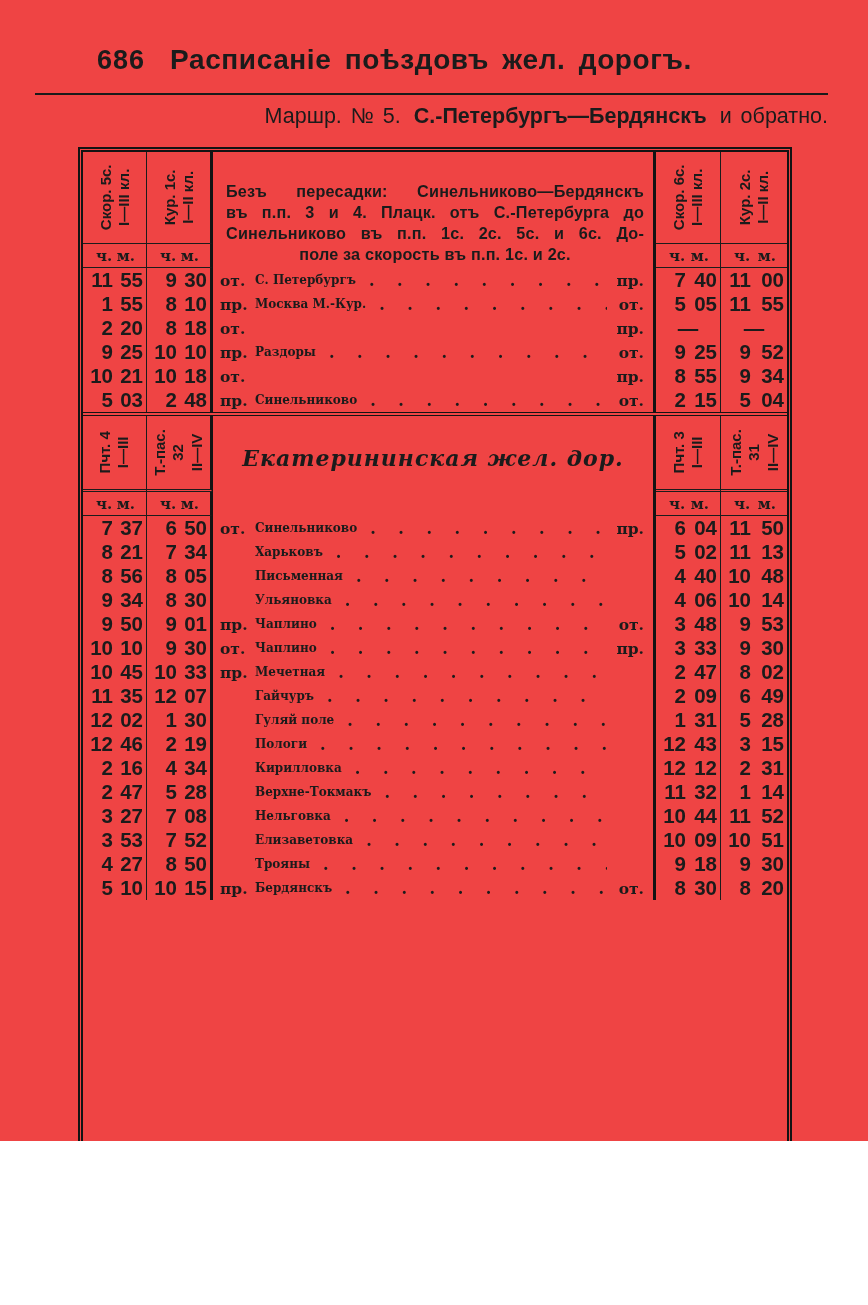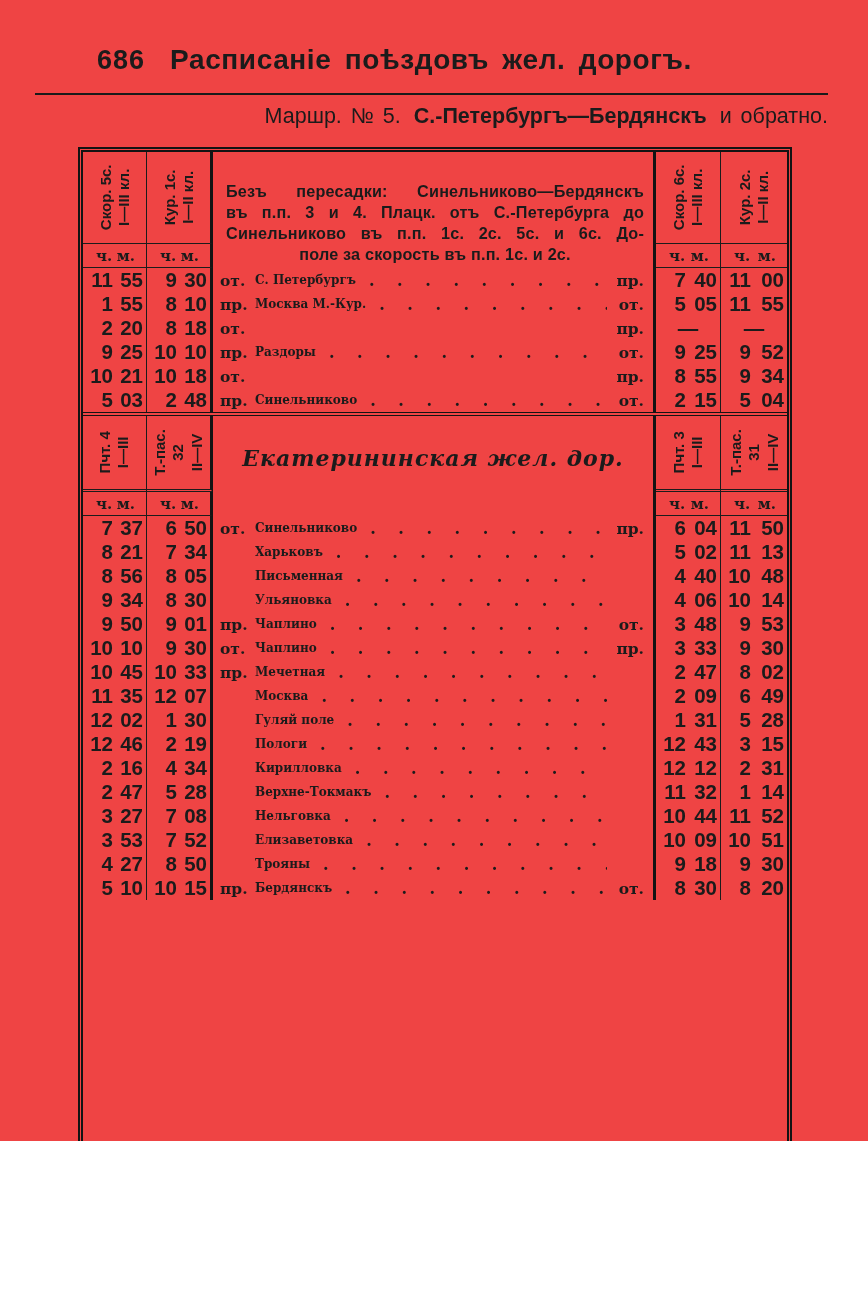--- a/index.html
+++ b/index.html
@@ -466,21 +466,21 @@
         <div class="cell time c1">
           <span class="th">11</span>
           <span class="tm">35</span>
         </div>
         <div class="cell time c2">
           <span class="th">12</span>
           <span class="tm">07</span>
         </div>
         <div class="cell stc c3">
           <span class="pre"></span>
-          <span class="stn">Москва</span>
+          <span class="stn">Гайчуръ</span>
           <span class="dots">. . . . . . . . . . . . . .</span>
           <span class="post"></span>
         </div>
         <div class="cell time c4">
           <span class="th">2</span>
           <span class="tm">09</span>
         </div>
         <div class="cell time c5">
           <span class="th">6</span>
           <span class="tm">49</span>

